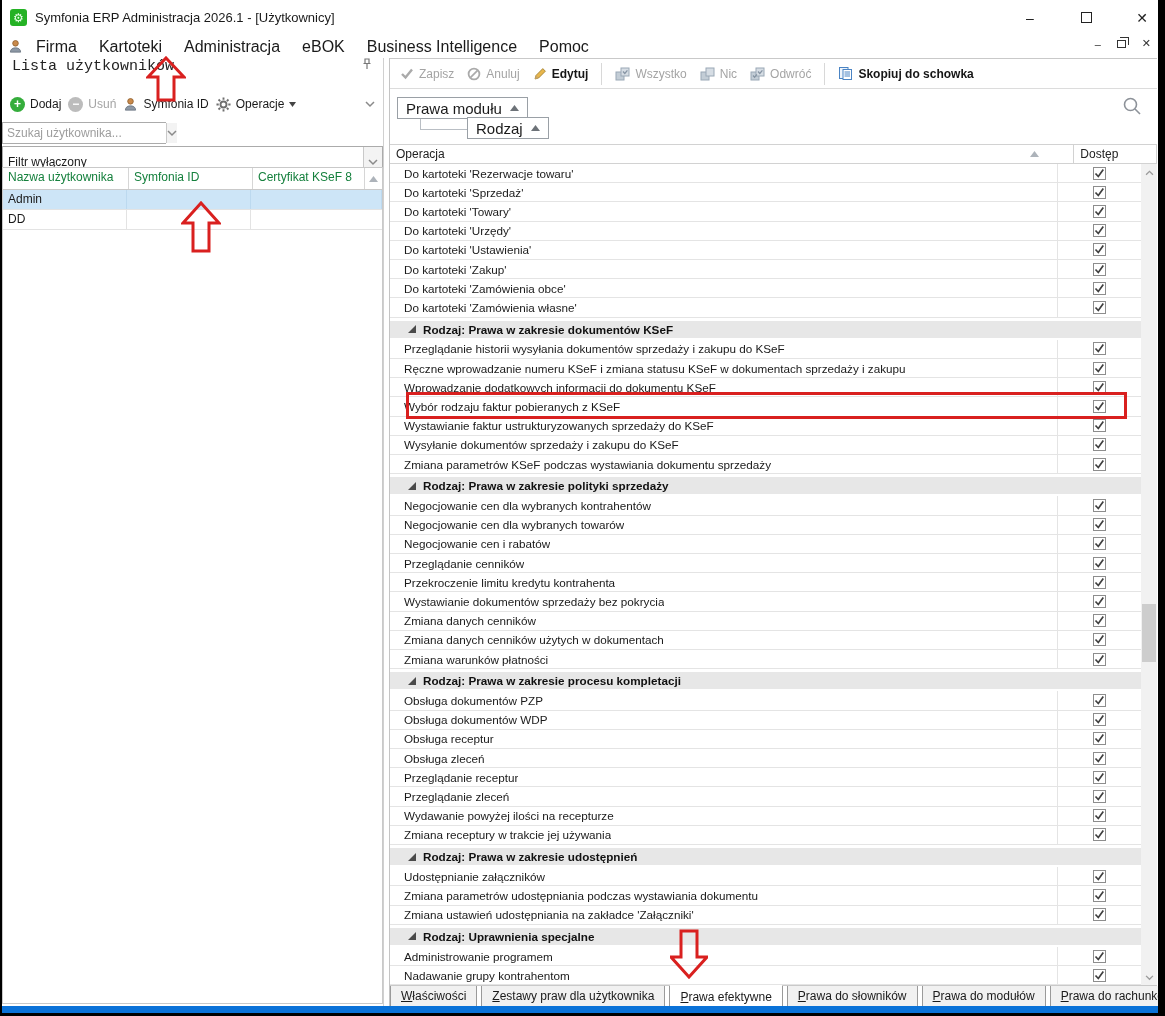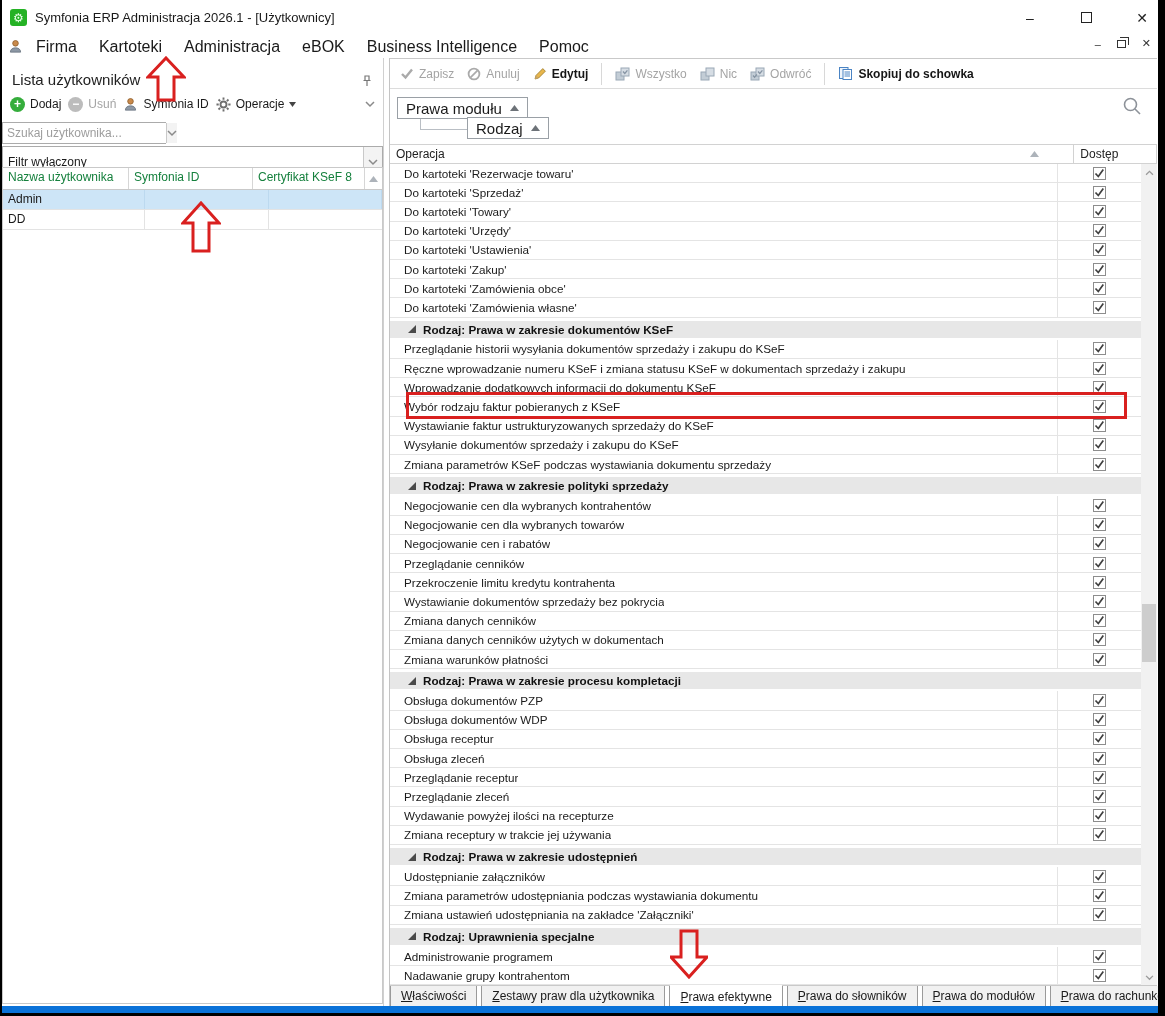--- a/index.html
+++ b/index.html
@@ -15,42 +15,42 @@
   #win-controls .wc{width:22px;text-align:center;cursor:default;font-size:14px;}
   #wc-max span{display:inline-block;width:11px;height:11px;border:1.4px solid #222;}
   #menubar{position:absolute;left:2px;top:35px;width:1156px;height:23px;display:flex;align-items:center;gap:0;}
   #menubar .menu-item{padding:2px 11px;font-size:16px;}
   #menubar .person{margin:0 2px 0 6px;}
   #mdi-controls{position:absolute;right:14px;top:37px;display:flex;gap:16px;align-items:center;color:#333;font-size:11px;}
   #mdi-controls .rest{display:inline-block;width:9px;height:8px;border:1.2px solid #333;position:relative;}
   #mdi-controls .rest:before{content:"";position:absolute;left:2px;top:-4px;width:8px;height:7px;border:1.2px solid #333;border-bottom:none;border-left:none;}
   
   #left-panel{position:absolute;left:2px;top:58px;width:381px;height:948px;background:#fff;}
-  #lp-header{position:absolute;left:0;top:0;width:100%;height:30px;display:flex;align-items:flex-end;padding:0 10px;}
+  #lp-header{position:absolute;left:0;top:0;width:100%;height:30px;display:flex;align-items:flex-start;padding:0 10px;font-family:Liberation Mono, monospace;}
   #lp-title{font-size:15px;color:#222;flex:1;}
   #lp-toolbar{position:absolute;left:0;top:30px;width:100%;height:32px;display:flex;align-items:center;gap:7px;padding-left:8px;}
   .tbtn{display:flex;align-items:center;gap:5px;font-size:12px;}
   .tbtn.disabled{color:#a4a4a4;}
   .circle-ic{width:15px;height:15px;border-radius:50%;color:#fff;display:flex;align-items:center;justify-content:center;font-size:12px;font-weight:bold;line-height:1;}
   .green{background:#35ad3c;}
   .gray{background:#bcbcbc;}
   #lp-search-row{position:absolute;left:0;top:64px;width:164px;height:22px;border:1px solid #ababab;display:flex;}
   #lp-search{flex:1;border:none;outline:none;font-family:"Liberation Sans",sans-serif;font-size:12px;color:#333;padding:0 4px;}
   #lp-search::placeholder{color:#9d9d9d;}
   .combo-btn{width:19px;background:#f3f3f3;border-left:1px solid #c9c9c9;display:flex;align-items:center;justify-content:center;}
   #lp-filter{position:absolute;left:0;top:88px;width:381px;height:32px;border:1px solid #ababab;display:flex;align-items:center;}
   #lp-filter .val{flex:1;padding-left:5px;}
   #lp-table{position:absolute;left:0;top:109px;width:381px;bottom:2px;border:1px solid #c9c9c9;border-top:none;}
   #lp-cols{display:flex;height:23px;border-top:1px solid #c9c9c9;border-bottom:1px solid #c9c9c9;background:#fff;color:#15803d;}
   #lp-cols .col{padding:2px 5px;border-right:1px solid #d6d6d6;overflow:hidden;white-space:nowrap;}
   #lp-cols .c0{width:126px;}#lp-cols .c1{width:124px;}#lp-cols .c2{width:112px;}
   #lp-cols .sorter{flex:1;display:flex;align-items:center;justify-content:flex-end;padding-right:4px;}
   .user-row{display:flex;height:20px;align-items:stretch;border-bottom:1px solid #e3e3e3;}
   .user-row .cell{padding:2px 5px;border-right:1px solid #e3e3e3;overflow:hidden;}
-  .user-row .c0{width:142px;}.user-row .c1{width:124px;}.user-row .c2{flex:1;border-right:none;}
+  .user-row .c0{width:124px;}.user-row .c1{width:124px;}.user-row .c2{flex:1;border-right:none;}
   .user-row.selected{background:#cde5f7;}
   .user-row.selected .cell{border-right:1px solid #bcd9ef;}
   
   #splitter{position:absolute;left:383px;top:58px;width:7px;height:948px;background:#fff;border-left:1px solid #d0d0d0;border-right:1px solid #c4c4c4;}
   
   #right-panel{position:absolute;left:390px;top:58px;width:767px;height:948px;background:#fff;border-top:1px solid #c9c9c9;}
   #rp-toolbar{position:absolute;left:0;top:0;width:100%;height:30px;display:flex;align-items:center;gap:13px;padding-left:10px;border-bottom:1px solid #dcdcdc;}
   .rbtn{display:flex;align-items:center;gap:5px;}
   .rbtn.disabled{color:#a4a4a4;}
   .rbtn.enabled{color:#161616;font-weight:600;}

